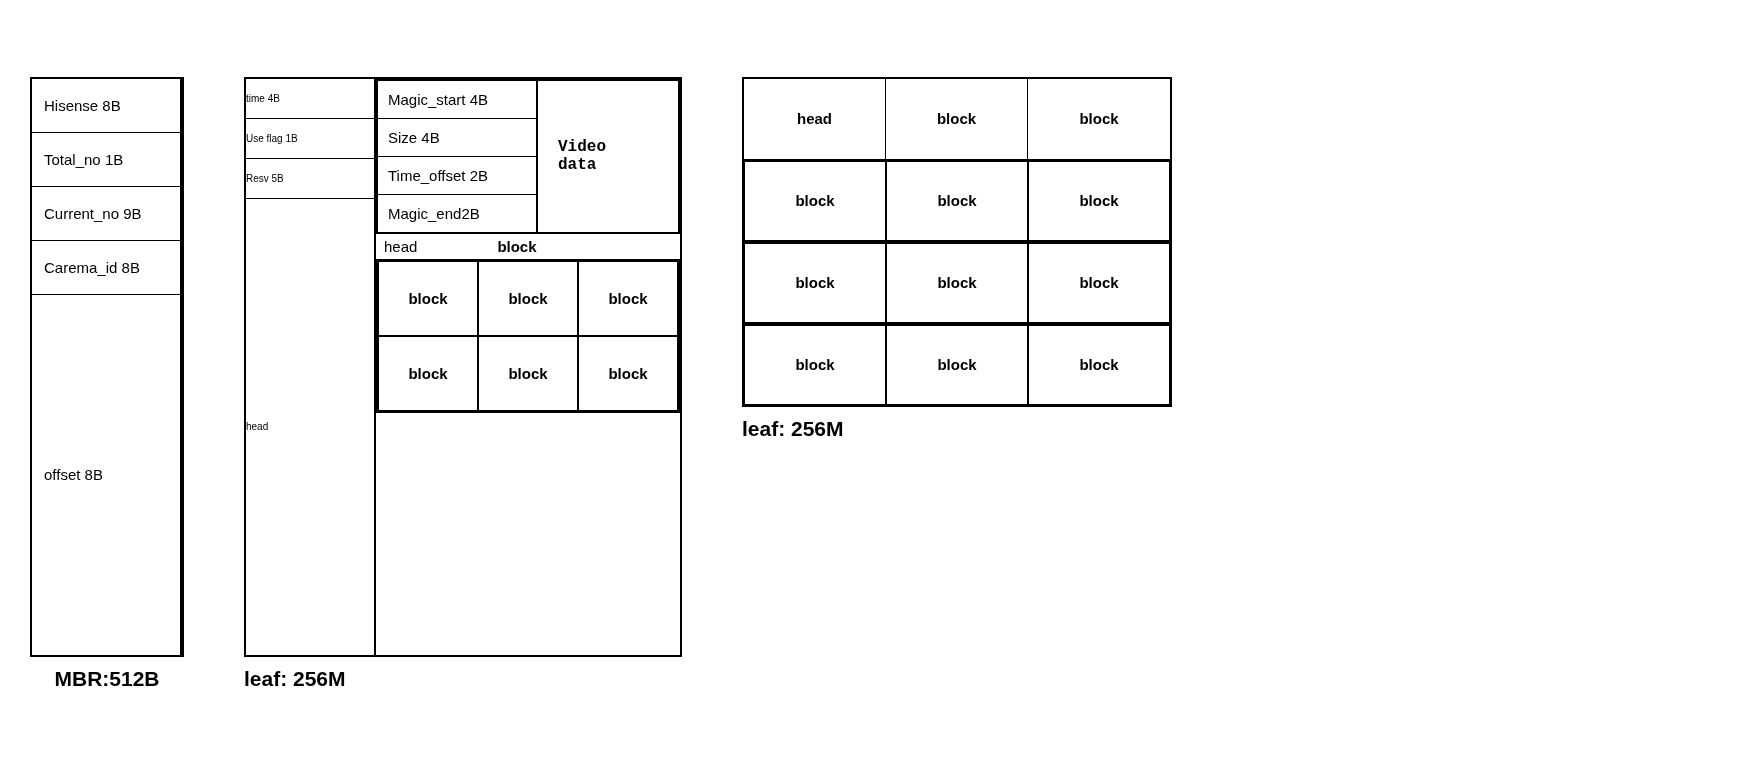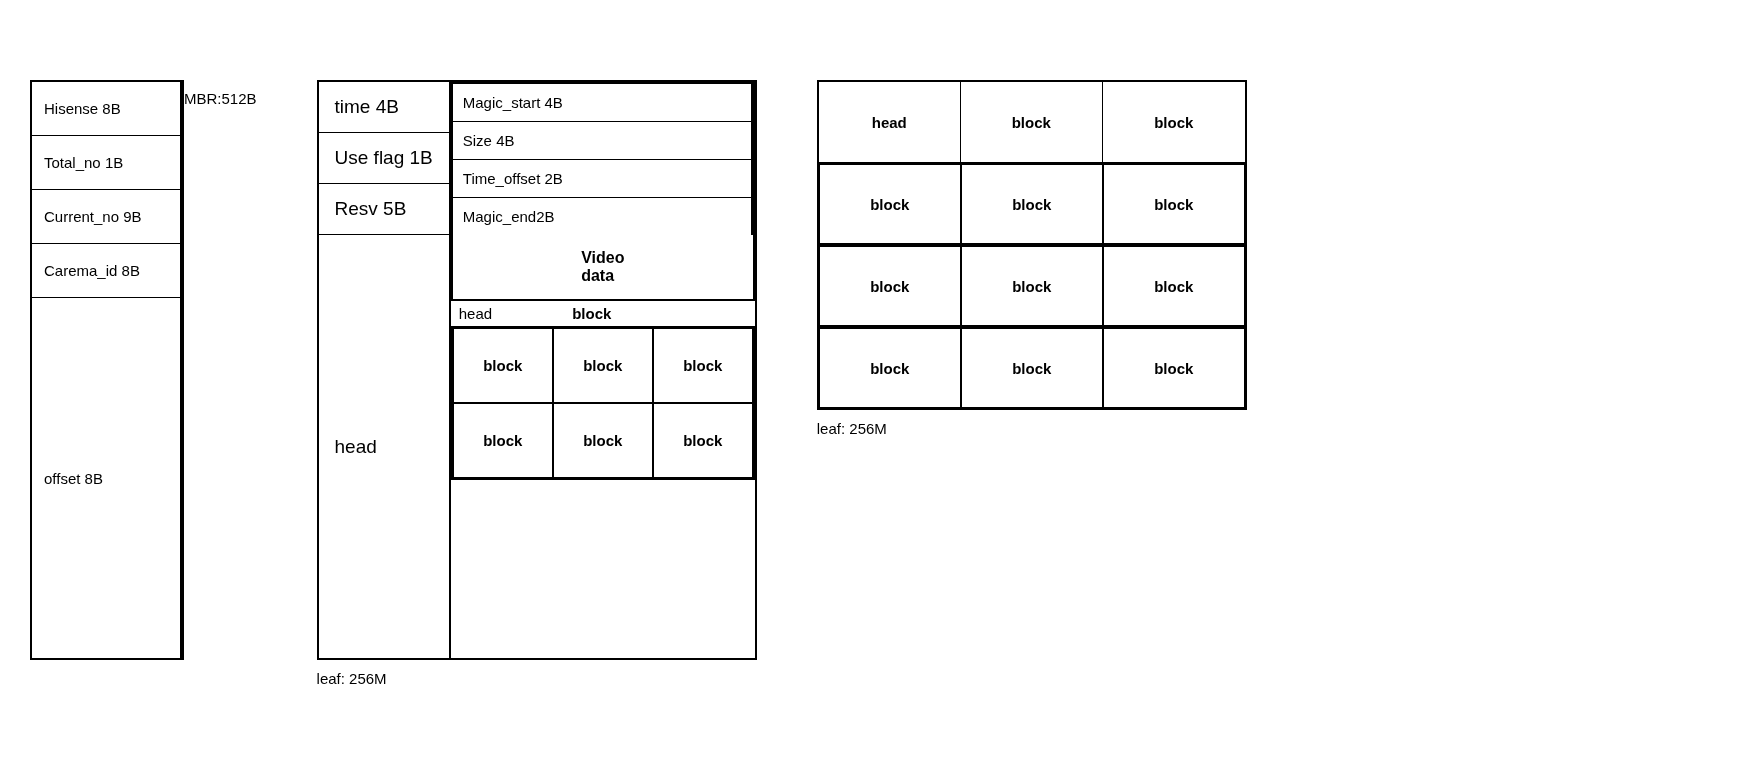--- a/index.html
+++ b/index.html
@@ -23,21 +23,22 @@
     .diagrams-row {
       display: flex;
       flex-direction: row;
       gap: 60px;
       align-items: flex-start;
     }
 
     
     .mbr-section {
       display: flex;
-      align-items: flex-start;
+      flex-direction: column;
+      align-items: center;
     }
     .mbr-outer {
       border: 2px solid #000;
       display: flex;
       flex-direction: row;
       min-height: 580px;
     }
     .mbr-col1 {
       border-right: 2px solid #000;
       display: flex;
@@ -69,22 +70,22 @@
       min-height: 580px;
     }
     .leaf1-col1 {
       border-right: 2px solid #000;
       display: flex;
       flex-direction: column;
       min-width: 130px;
     }
     .leaf1-col1-cell {
       border-bottom: 1px solid #000;
-      padding: 14px 16px;
-      font-size: 19px;
+      padding: 14px 0;
+      font-size: 10px;
       display: flex;
       align-items: center;
     }
     .leaf1-col1-cell:last-child {
       border-bottom: none;
       flex: 1;
     }
 
     
     .leaf1-right {
@@ -103,26 +104,27 @@
       padding: 10px 10px;
       font-size: 15px;
       display: flex;
       align-items: center;
     }
     .head-magic-cell:last-child {
       border-bottom: none;
     }
     .video-data-col {
       display: flex;
-      align-items: flex-start;
+      align-items: center;
       justify-content: center;
       padding: 14px 20px;
       font-size: 16px;
       font-weight: bold;
       min-width: 80px;
+      font-family: Liberation Mono, monospace;
     }
 
     
     .block-grid-outer {
       border: 2px solid #000;
       display: grid;
       grid-template-columns: repeat(3, 1fr);
       grid-template-rows: repeat(2, 1fr);
     }
     .block-grid-cell {
@@ -190,22 +192,22 @@
     }
 
     .label-row {
       display: flex;
       flex-direction: row;
       gap: 0px;
       align-items: flex-start;
       margin-top: 10px;
     }
     .section-label {
-      font-size: 15px;
-      font-weight: normal;
+      font-size: 21px;
+      font-weight: bold;
     }
   </style>
 </head>
 <body>
 
 <div class="main-container">
   <div class="diagrams-row">
 
     <div class="mbr-section">
       <div class="mbr-outer">
@@ -245,21 +247,21 @@
           <div class="leaf1-col1-cell">
             <span>Resv 5B</span>
           </div>
           <div class="leaf1-col1-cell">
             <span>head</span>
           </div>
         </div>
 
         <div class="leaf1-right">
 
-          <div style="border: 2px solid #000; display: flex; flex-direction: column;">
+          <div style="border: 2px solid #000; display: flex; flex-direction: row;">
 
             <div class="head-magic-col">
               <div class="head-magic-cell">
                 <span>Magic_start 4B</span>
               </div>
               <div class="head-magic-cell">
                 <span>Size 4B</span>
               </div>
               <div class="head-magic-cell">
                 <span>Time_offset 2B</span>

